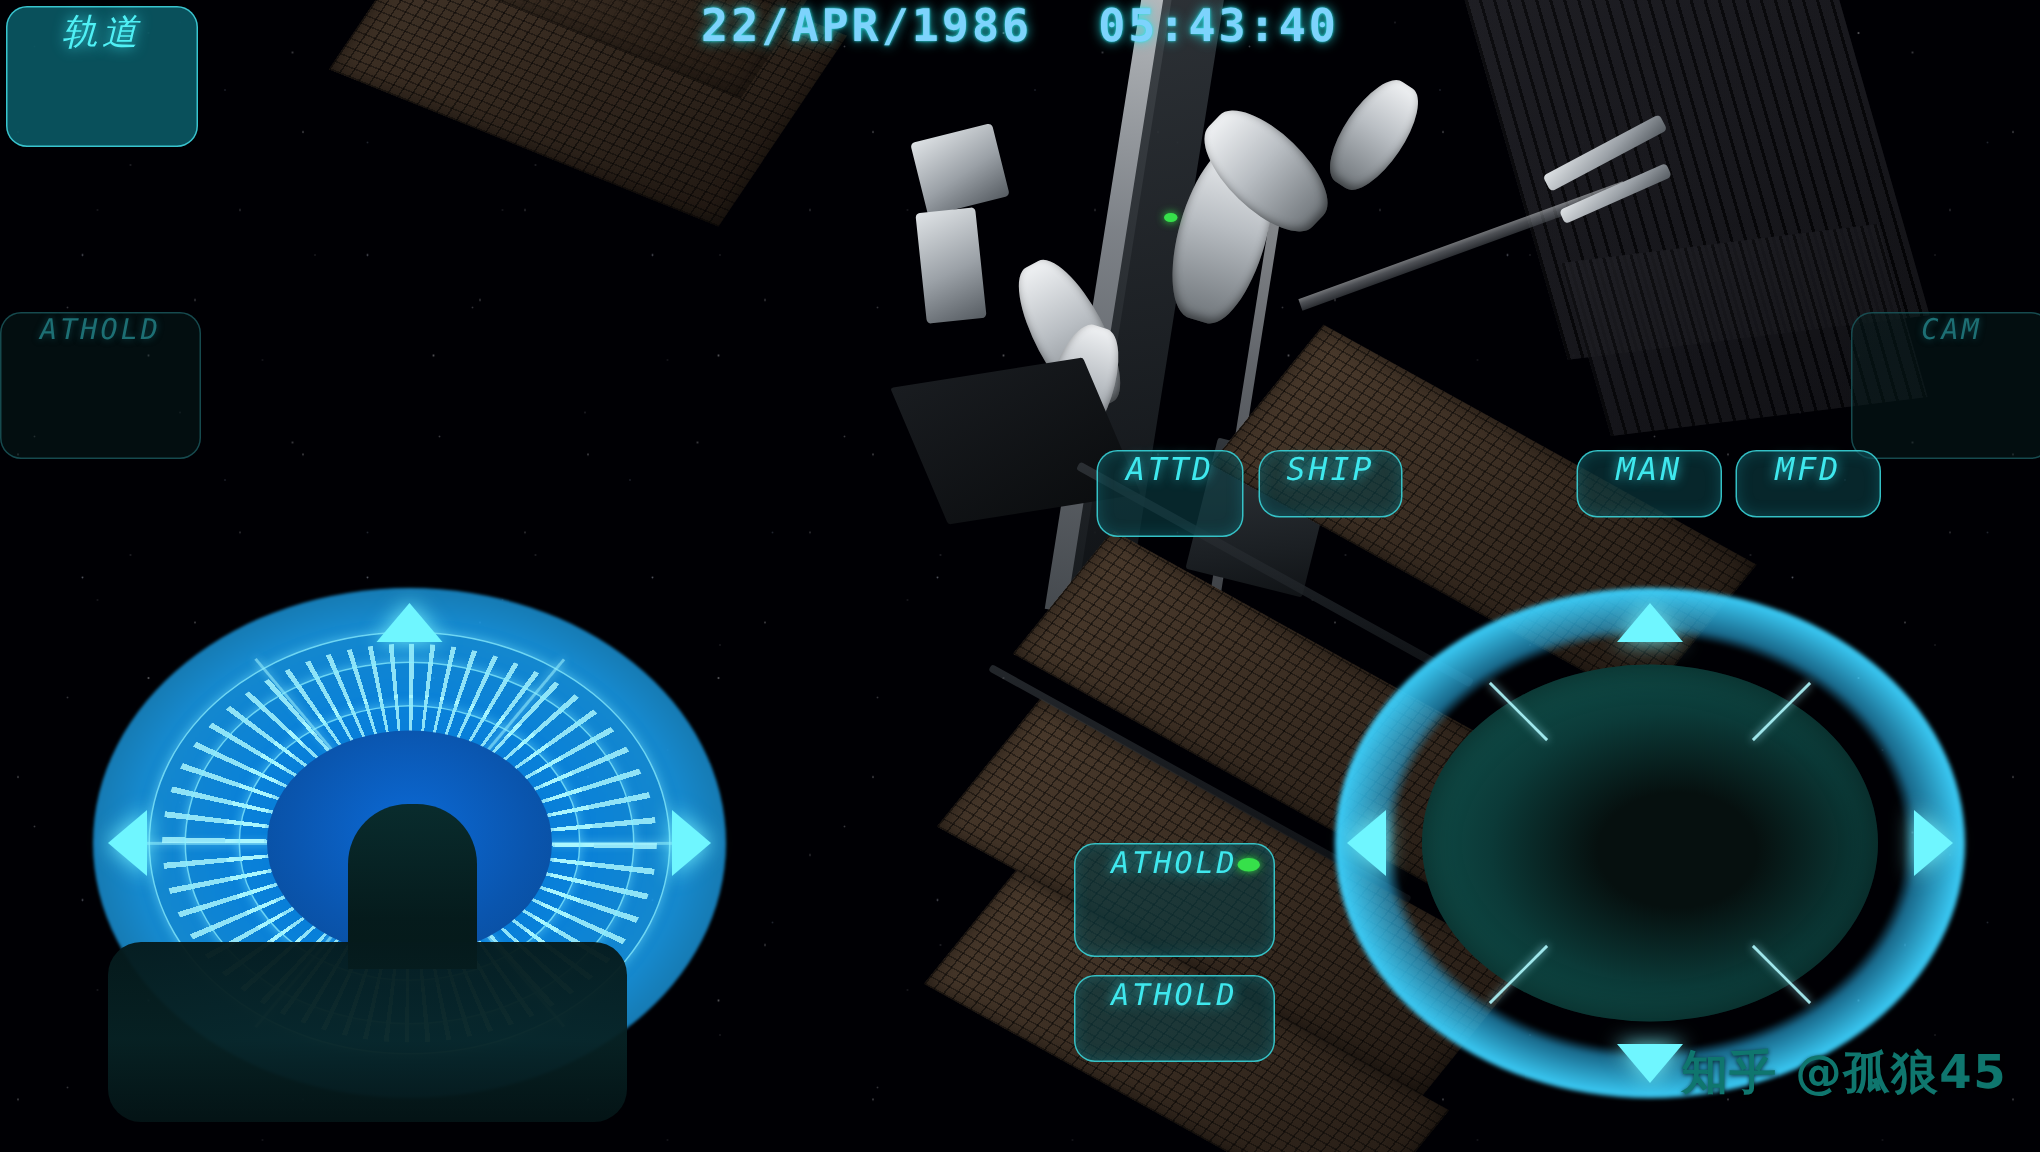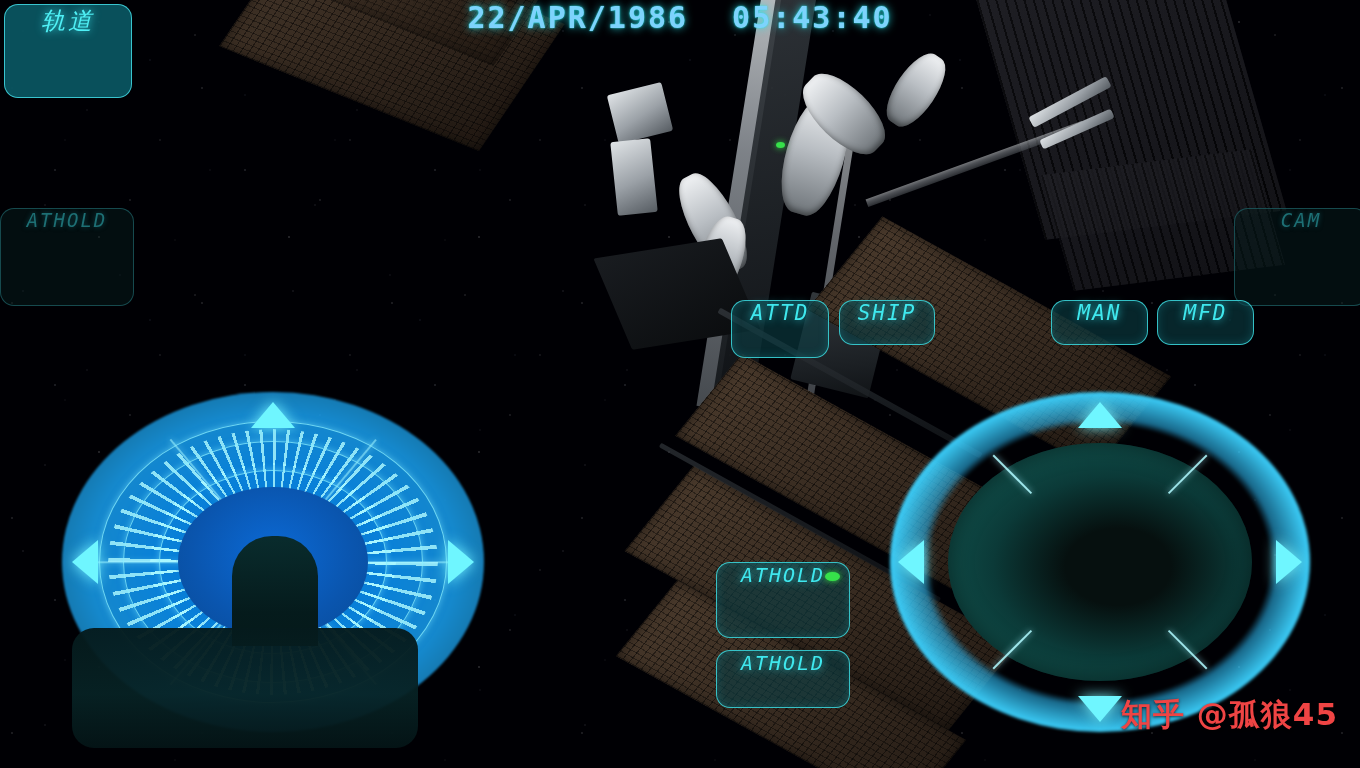--- a/index.html
+++ b/index.html
@@ -230,21 +230,21 @@
     position:absolute; left:232px; top:536px;
     width:86px; height:110px; border-radius:40px 40px 0 0;
     background:linear-gradient(180deg, rgba(9,42,40,.97) 0%, rgba(5,26,26,.99) 70%, #051a1a 100%);
     z-index:25;
   }
 
   
   .watermark {
     position:absolute; right:22px; bottom:32px;
     font-family:"DejaVu Sans", sans-serif;
-    font-size:31px; font-weight:bold; color:#ef4444;
+    font-size:31px; font-weight:bold; color:#0f766e;
     letter-spacing:1px; z-index:50;
     text-shadow:0 1px 3px rgba(0,0,0,.7);
   }
 </style>
 </head>
 <body>
 
 <div id="screen">
 
   <div class="starfield"></div>

